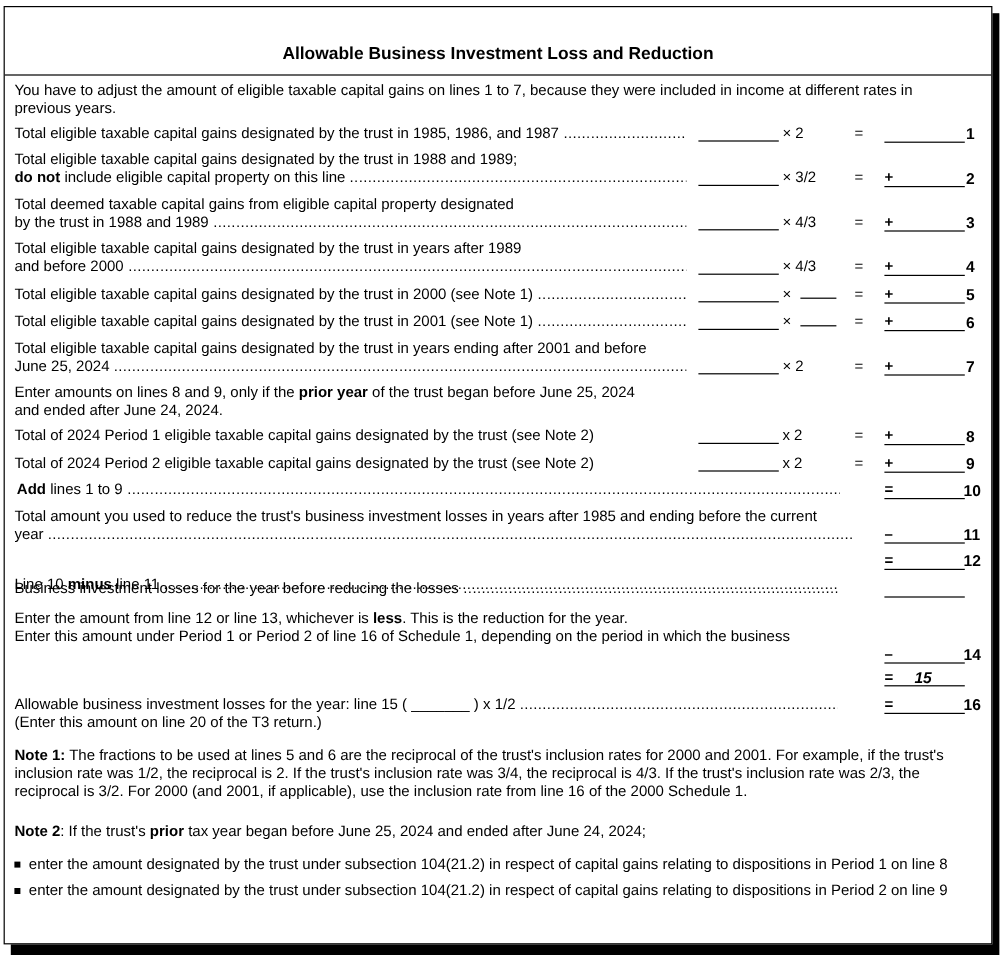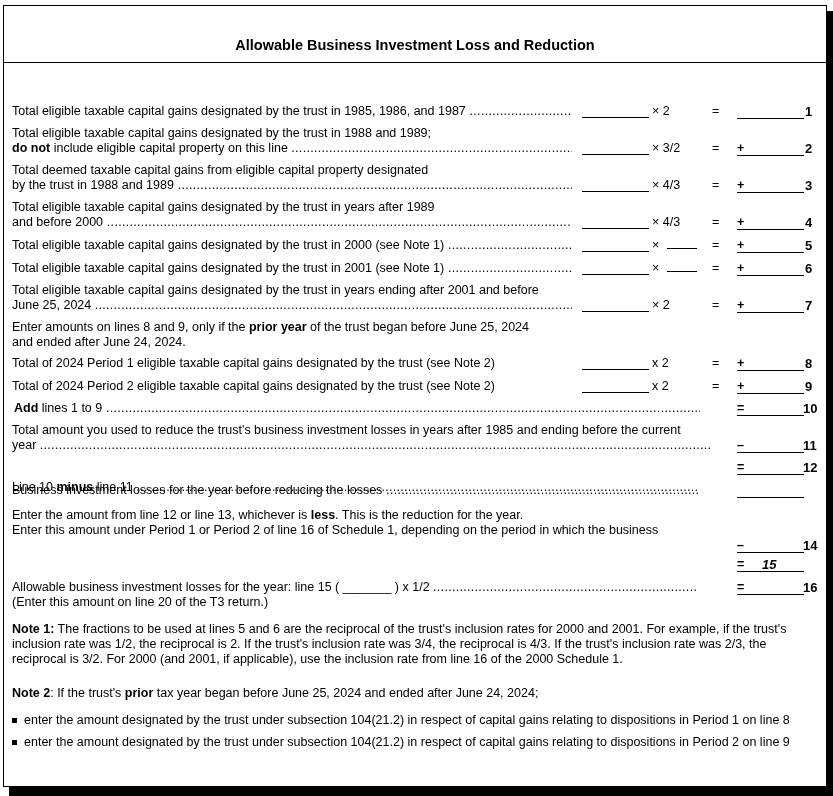--- a/index.html
+++ b/index.html
@@ -32,20 +32,21 @@
   </style>
 </head>
 <body>
 
 <div class="shadow"></div>
 <div class="frame">
 
   <div class="title">Allowable Business Investment Loss and Reduction</div>
   <div class="title-rule"></div>
 
+  <div class="txt wrap" style="top:62px;">You have to adjust the amount of eligible taxable capital gains on lines 1 to 7, because they were included in income at different rates in previous years.</div>
 
   <div class="lbl" style="top:98px;"><span>Total eligible taxable capital gains designated by the trust in 1985, 1986, and 1987</span><span class="dots"></span></div>
   <div class="inline-line in-left" style="top:111px;"></div>
   <div class="mult" style="top:98px;">× 2</div>
   <div class="eq" style="top:98px;">=</div>
   <div class="in-right" style="top:97px;"></div>
   <div class="num" style="top:98px;">1</div>
 
   <div class="lbl" style="top:120px;"><span class="l1">Total eligible taxable capital gains designated by the trust in 1988 and 1989;</span><b>do not</b><span> include eligible capital property on this line </span><span class="dots"></span></div>
   <div class="inline-line in-left" style="top:148px;"></div>

